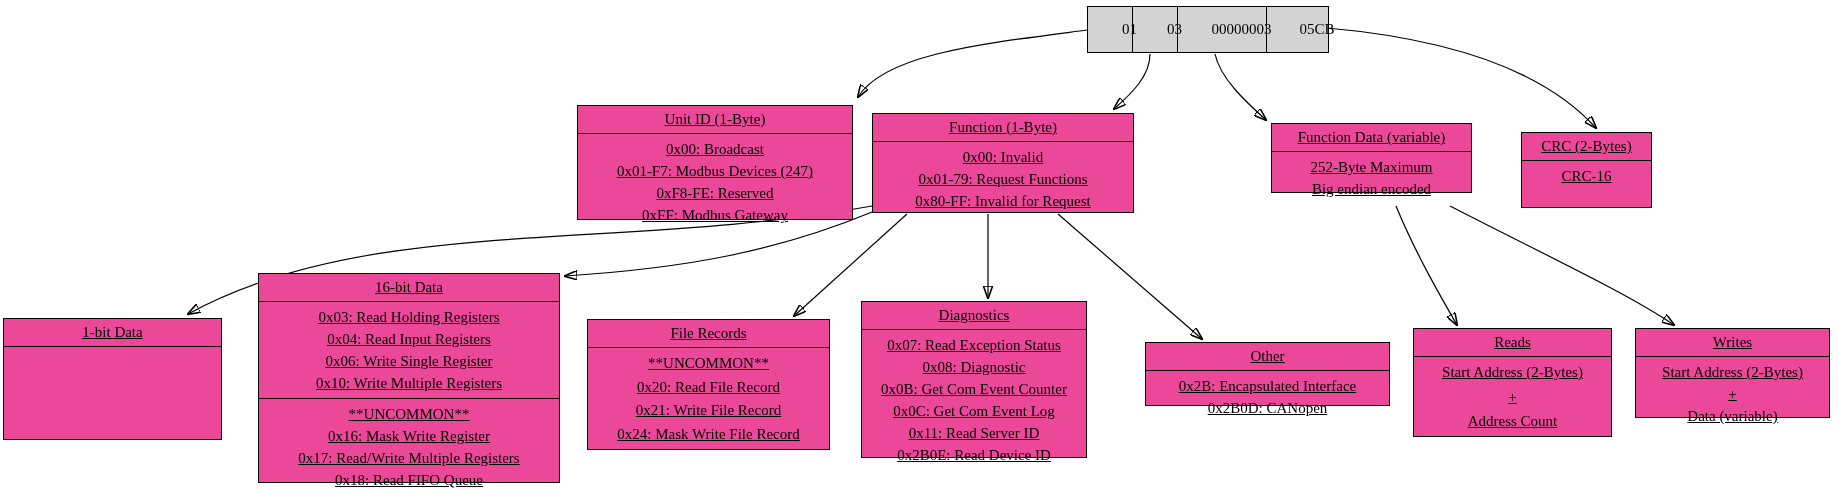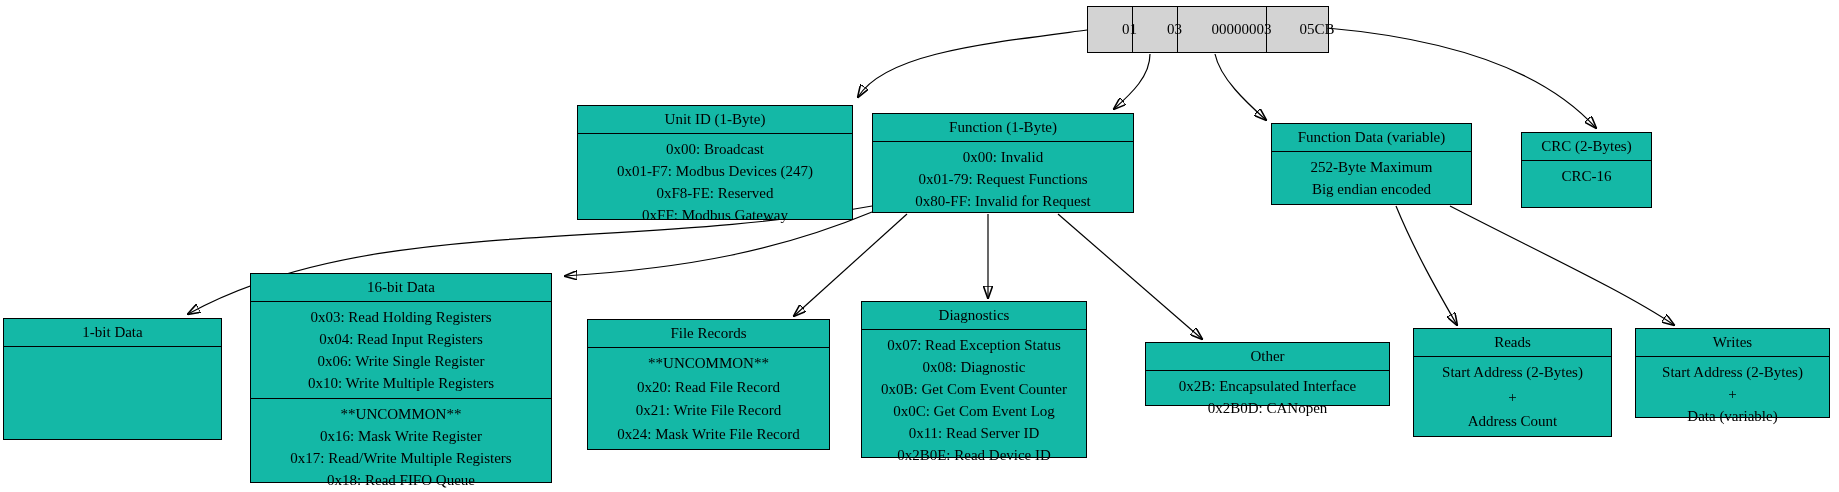--- a/index.html
+++ b/index.html
@@ -8,23 +8,23 @@
     width:1839px;height:492px;
     background:#ffffff;
     font-family:"Liberation Serif","DejaVu Serif",serif;
     font-size:15px;color:#000;
     overflow:hidden;
   }
   #edges{position:absolute;left:0;top:0;z-index:1;}
   #edges path{fill:none;stroke:#000;stroke-width:1.2px;}
   .node{
     position:absolute;z-index:2;
-    background:#14b8a6;border:1px solid #000;
+    background:#ec4899;border:1px solid #000;
     display:flex;flex-direction:column;
-    box-sizing:border-box;text-align:center;
+    box-sizing:border-box;text-align:center;text-decoration:underline;
   }
   .node-title{
     border-bottom:1px solid #000;
     padding:3px 8px;line-height:21px;white-space:nowrap;
   }
   .node-section{
     flex:1;display:flex;flex-direction:column;justify-content:space-between;
     padding:4px 8px;
   }
   .node-section + .node-section{border-top:1px solid #000;}
@@ -91,40 +91,40 @@
 
   <div class="node" style="left:872px;top:113px;width:262px;height:100px">
     <div class="node-title">Function (1-Byte)</div>
     <div class="node-section">
       <div class="line">0x00: Invalid</div>
       <div class="line">0x01-79: Request Functions</div>
       <div class="line">0x80-FF: Invalid for Request</div>
     </div>
   </div>
 
-  <div class="node" style="left:1271px;top:123px;width:201px;height:82px">
+  <div class="node" style="left:1271px;top:123px;width:201px;height:70px">
     <div class="node-title">Function Data (variable)</div>
     <div class="node-section">
       <div class="line">252-Byte Maximum</div>
       <div class="line">Big endian encoded</div>
     </div>
   </div>
 
   <div class="node" style="left:1521px;top:132px;width:131px;height:76px">
     <div class="node-title">CRC (2-Bytes)</div>
     <div class="node-section">
       <div class="line">CRC-16</div>
     </div>
   </div>
 
   <div class="node" style="left:3px;top:318px;width:219px;height:122px">
     <div class="node-title">1-bit Data</div>
   </div>
 
-  <div class="node" style="left:250px;top:273px;width:302px;height:210px">
+  <div class="node" style="left:258px;top:273px;width:302px;height:210px">
     <div class="node-title">16-bit Data</div>
     <div class="node-section">
       <div class="line">0x03: Read Holding Registers</div>
       <div class="line">0x04: Read Input Registers</div>
       <div class="line">0x06: Write Single Register</div>
       <div class="line">0x10: Write Multiple Registers</div>
     </div>
     <div class="node-section">
       <div class="line">**UNCOMMON**</div>
       <div class="line">0x16: Mask Write Register</div>

